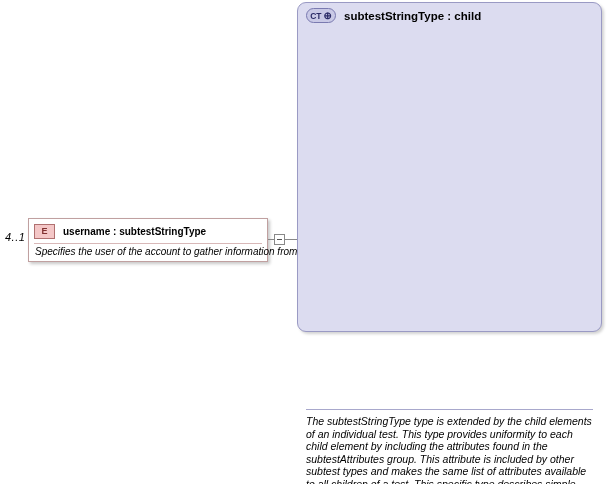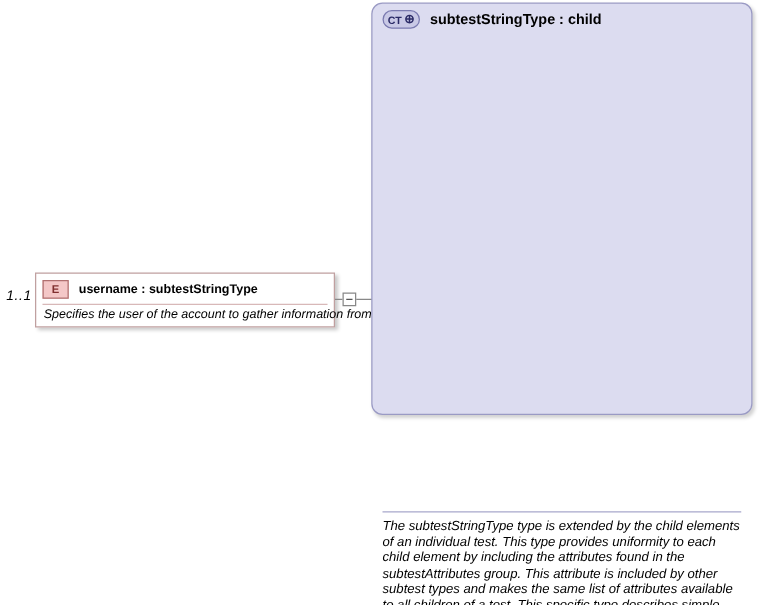--- a/index.html
+++ b/index.html
@@ -191,21 +191,21 @@
     font-size: 10.5px;
     line-height: 12.6px;
     color: #000;
   }
 </style>
 </head>
 <body>
 
 <div id="element-group">
 
-  <div id="occurrence-label">1..1</div>
+  <div id="occurrence-label">4..1</div>
 
   <div id="element-box">
     <div id="element-header">
       <span class="badge-e">E</span>
       <span id="element-title">username : subtestStringType</span>
     </div>
     <div id="element-divider"></div>
     <div id="element-doc">Specifies the user of the account to gather information from.</div>
   </div>
 

